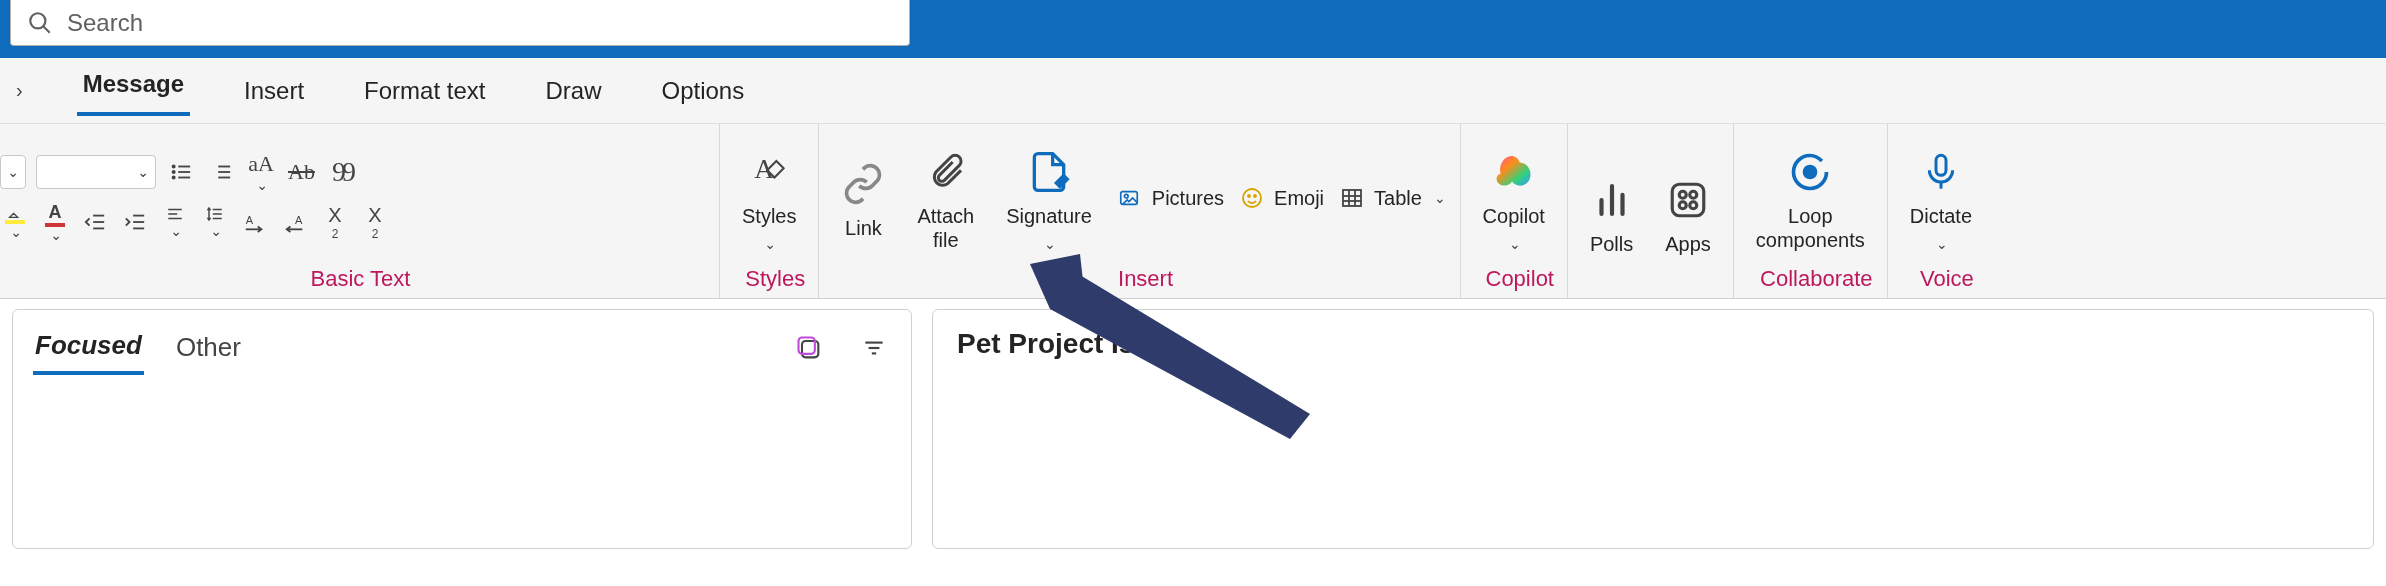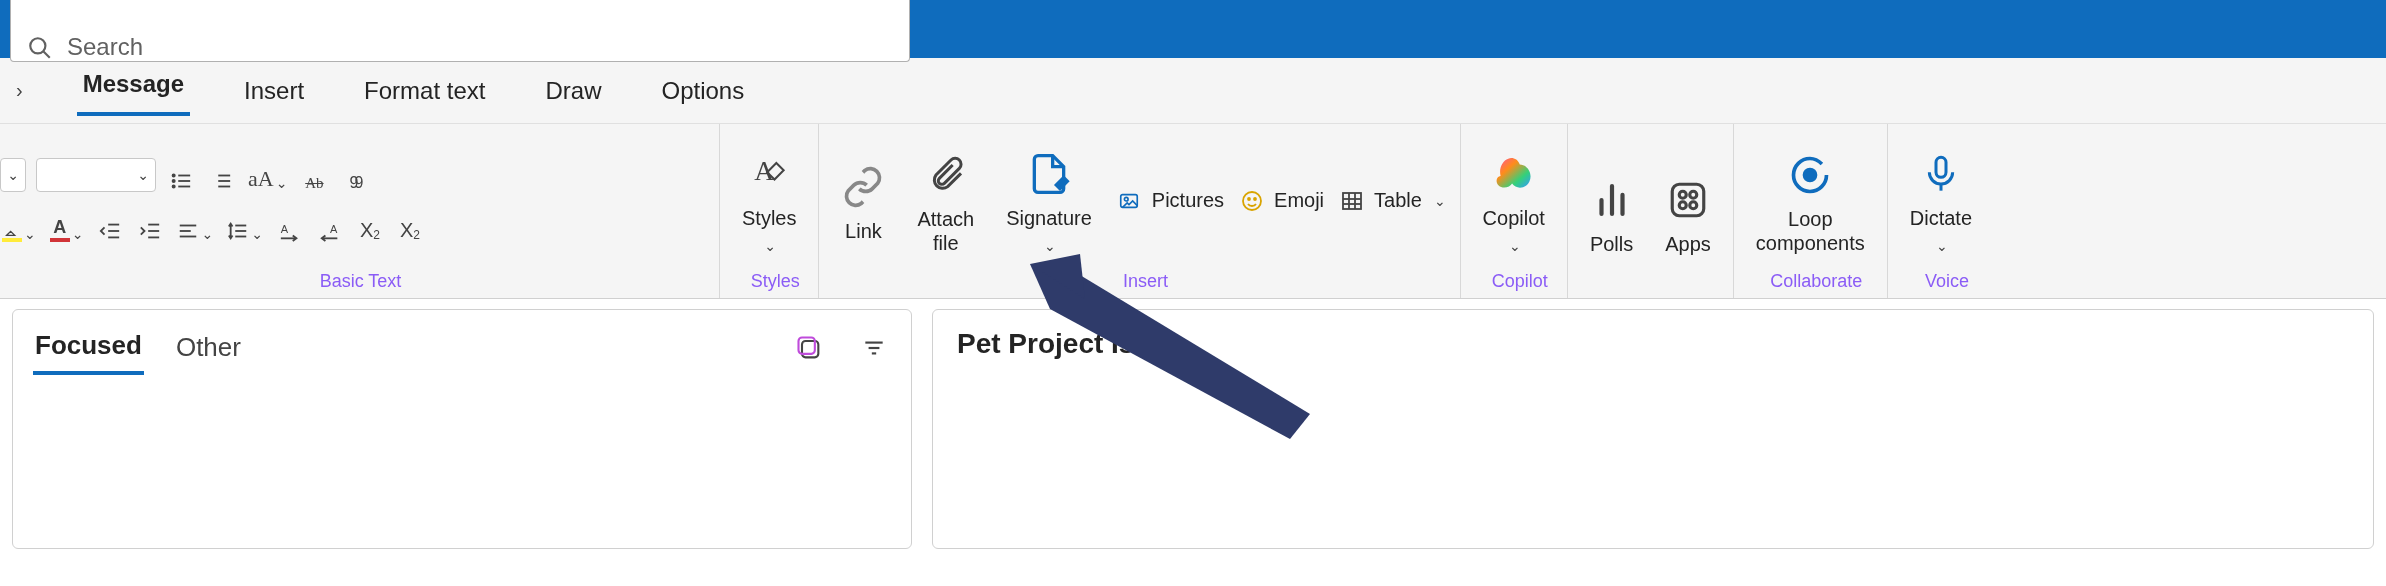--- a/index.html
+++ b/index.html
@@ -19,23 +19,23 @@
     height: 58px;
     display: flex;
     align-items: flex-start;
   }
   .search-box {
     background: #fff;
     border: 1px solid #b0b0b0;
     border-top: none;
     border-radius: 0 0 4px 4px;
     width: 900px;
-    height: 62px;
-    display: flex;
-    align-items: flex-end;
+    height: 46px;
+    display: flex;
+    align-items: center;
     padding: 0 16px;
     gap: 14px;
     font-size: 24px;
     color: #616161;
   }
   .search-box input {
     border: none;
     outline: none;
     font-size: 24px;
     color: #242424;
@@ -86,22 +86,22 @@
     padding: 6px 10px 2px 10px;
   }
   .group-body {
     flex: 1;
     display: flex;
     align-items: center;
     gap: 8px;
   }
   .group-label {
     text-align: center;
-    font-size: 18px;
-    color: #8b5cf6;
+    font-size: 22px;
+    color: #be185d;
     padding: 2px 0 4px 0;
     margin-left: 12px;
   }
 
   
   .basic-rows {
     display: flex;
     flex-direction: column;
     gap: 16px;
   }
@@ -115,30 +115,31 @@
     align-items: center;
     justify-content: flex-end;
     padding: 0 6px;
     font-size: 16px;
     color: #444;
   }
   .btn-icon {
     height: 34px;
     min-width: 30px;
     display: flex;
-    align-items: flex-end;
+    align-items: center;
     justify-content: center;
     color: #444;
     padding: 0 2px;
     cursor: pointer;
+    flex-direction: column;
   }
   .chev-sm { font-size: 14px; color:#444; margin-left:2px;}
   .txt-aa { font-family: "Segoe UI"; font-size: 22px; }
-  .txt-ab { font-family: "Segoe UI"; font-size: 15px; text-decoration: line-through; }
-  .txt-quote { font-family: Liberation Sans, sans-serif; font-size: 16px; letter-spacing:-4px;}
+  .txt-ab { font-family: "Segoe UI"; font-size: 22px; text-decoration: line-through; }
+  .txt-quote { font-family: Liberation Serif, serif; font-size: 28px; letter-spacing:-4px;}
   .color-chip { width:20px; height:4px; display:inline-block;}
   .sub { font-size: 12px; vertical-align: sub;}
   .sup { font-size: 12px; vertical-align: super;}
 
   
   .vbtn {
     display: flex;
     flex-direction: column;
     align-items: center;
     justify-content: flex-start;
@@ -187,20 +188,21 @@
     align-items: center;
     gap: 30px;
     font-size: 26px;
     color: #444;
   }
   .mail-tabs .mtab { cursor:pointer; padding: 10px 2px; }
   .mail-tabs .mtab.active {
     color: #242424;
     font-weight: 600;
     border-bottom: 4px solid #0F6CBD;
+    font-style: italic;
   }
   .mail-tabs .spacer { flex:1; }
   .mail-tabs .iconbtn { cursor:pointer; padding:4px; }
 
   .reading {
     flex: 1;
     border: 1px solid #d0d0d0;
     border-radius: 6px;
     padding: 18px 24px;
     position: relative;

